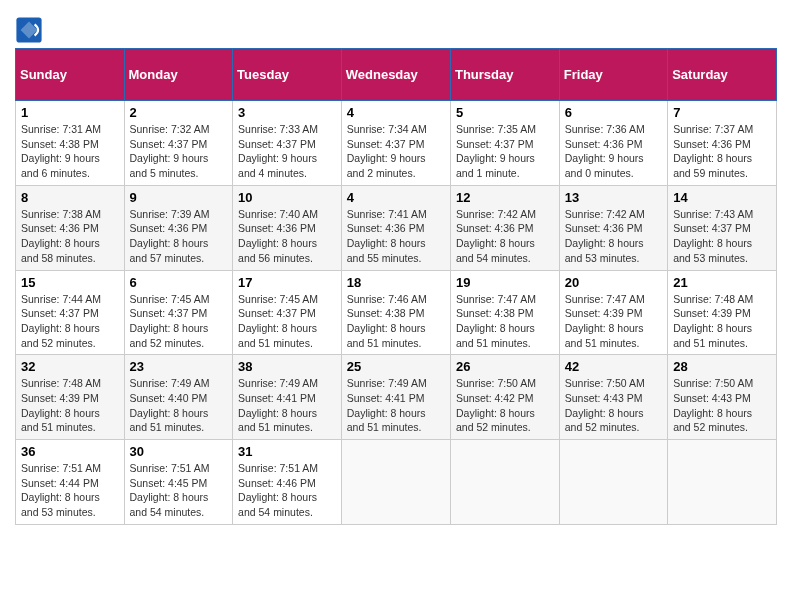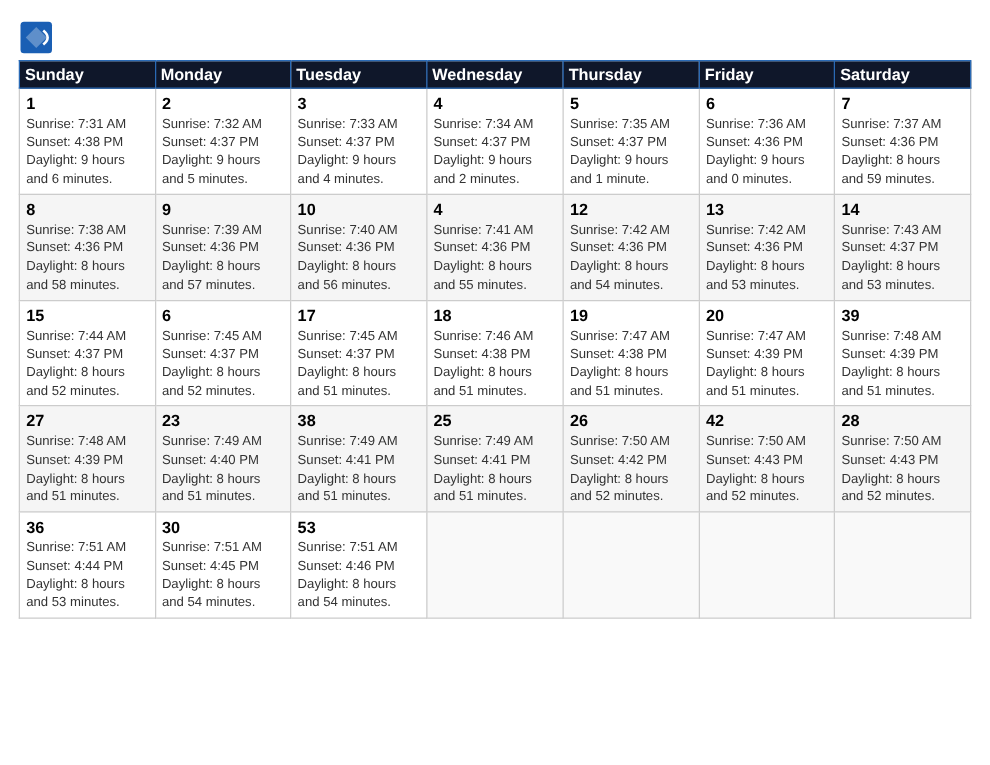--- a/index.html
+++ b/index.html
@@ -39,23 +39,23 @@
       font-size: 16px;
       color: #555;
       margin-top: 2px;
     }
     table {
       width: 100%;
       border-collapse: collapse;
       font-size: 11px;
     }
     thead tr th {
-      background-color: #0f172a;
+      background-color: #be185d;
       color: #fff;
-      padding: 3px 4px;
+      padding: 18px 4px;
       text-align: left;
       font-size: 13px;
       font-weight: bold;
       border: 1px solid #2a6ab5;
       margin-top: 40px;
     }
     tbody tr td {
       border: 1px solid #ccc;
       padding: 4px 5px;
       vertical-align: top;
@@ -194,27 +194,27 @@
       </td>
         <td>
         <span class="day-num">19</span>
         <span class="day-info">Sunrise: 7:47 AM<br>Sunset: 4:38 PM<br>Daylight: 8 hours and 51 minutes.</span>
       </td>
         <td>
         <span class="day-num">20</span>
         <span class="day-info">Sunrise: 7:47 AM<br>Sunset: 4:39 PM<br>Daylight: 8 hours and 51 minutes.</span>
       </td>
         <td>
-        <span class="day-num">39</span>
+        <span class="day-num">21</span>
         <span class="day-info">Sunrise: 7:48 AM<br>Sunset: 4:39 PM<br>Daylight: 8 hours and 51 minutes.</span>
       </td>
       </tr>
       <tr>
         <td>
-        <span class="day-num">27</span>
+        <span class="day-num">32</span>
         <span class="day-info">Sunrise: 7:48 AM<br>Sunset: 4:39 PM<br>Daylight: 8 hours and 51 minutes.</span>
       </td>
         <td>
         <span class="day-num">23</span>
         <span class="day-info">Sunrise: 7:49 AM<br>Sunset: 4:40 PM<br>Daylight: 8 hours and 51 minutes.</span>
       </td>
         <td>
         <span class="day-num">38</span>
         <span class="day-info">Sunrise: 7:49 AM<br>Sunset: 4:41 PM<br>Daylight: 8 hours and 51 minutes.</span>
       </td>
@@ -238,21 +238,21 @@
       <tr>
         <td>
         <span class="day-num">36</span>
         <span class="day-info">Sunrise: 7:51 AM<br>Sunset: 4:44 PM<br>Daylight: 8 hours and 53 minutes.</span>
       </td>
         <td>
         <span class="day-num">30</span>
         <span class="day-info">Sunrise: 7:51 AM<br>Sunset: 4:45 PM<br>Daylight: 8 hours and 54 minutes.</span>
       </td>
         <td>
-        <span class="day-num">53</span>
+        <span class="day-num">31</span>
         <span class="day-info">Sunrise: 7:51 AM<br>Sunset: 4:46 PM<br>Daylight: 8 hours and 54 minutes.</span>
       </td>
         <td class="empty-cell"></td>
         <td class="empty-cell"></td>
         <td class="empty-cell"></td>
         <td class="empty-cell"></td>
       </tr>
     </tbody>
 </table>
 

